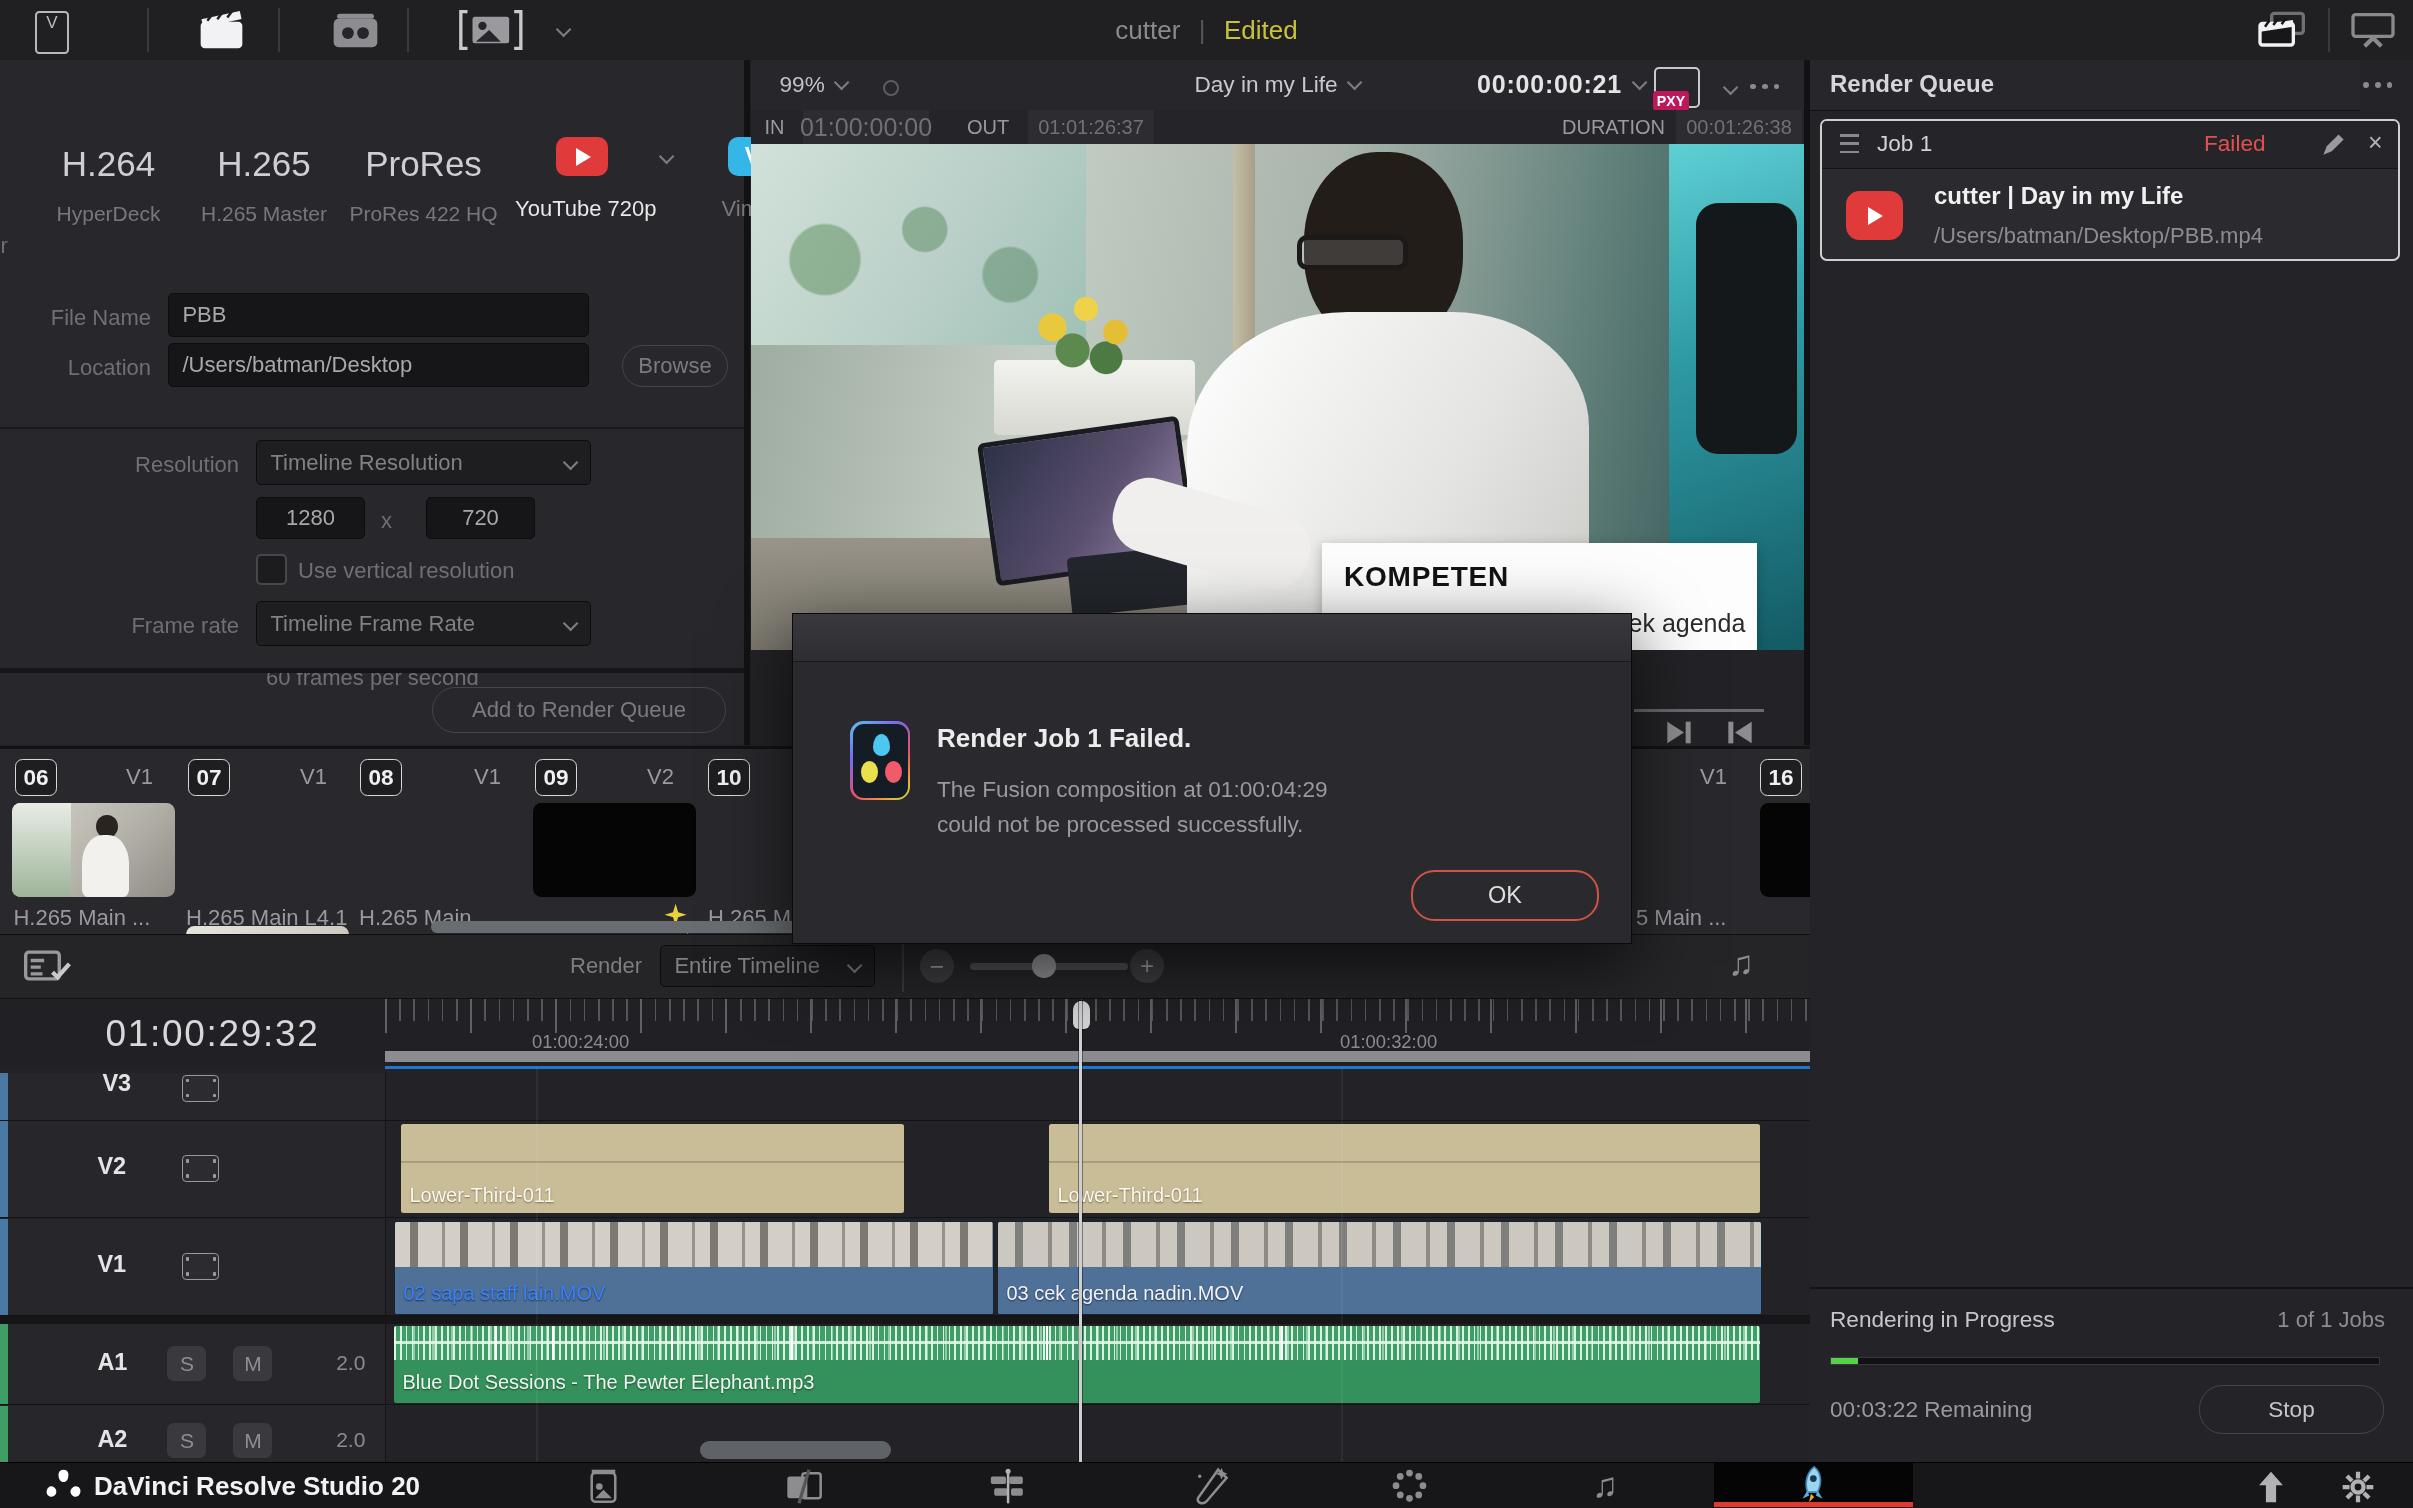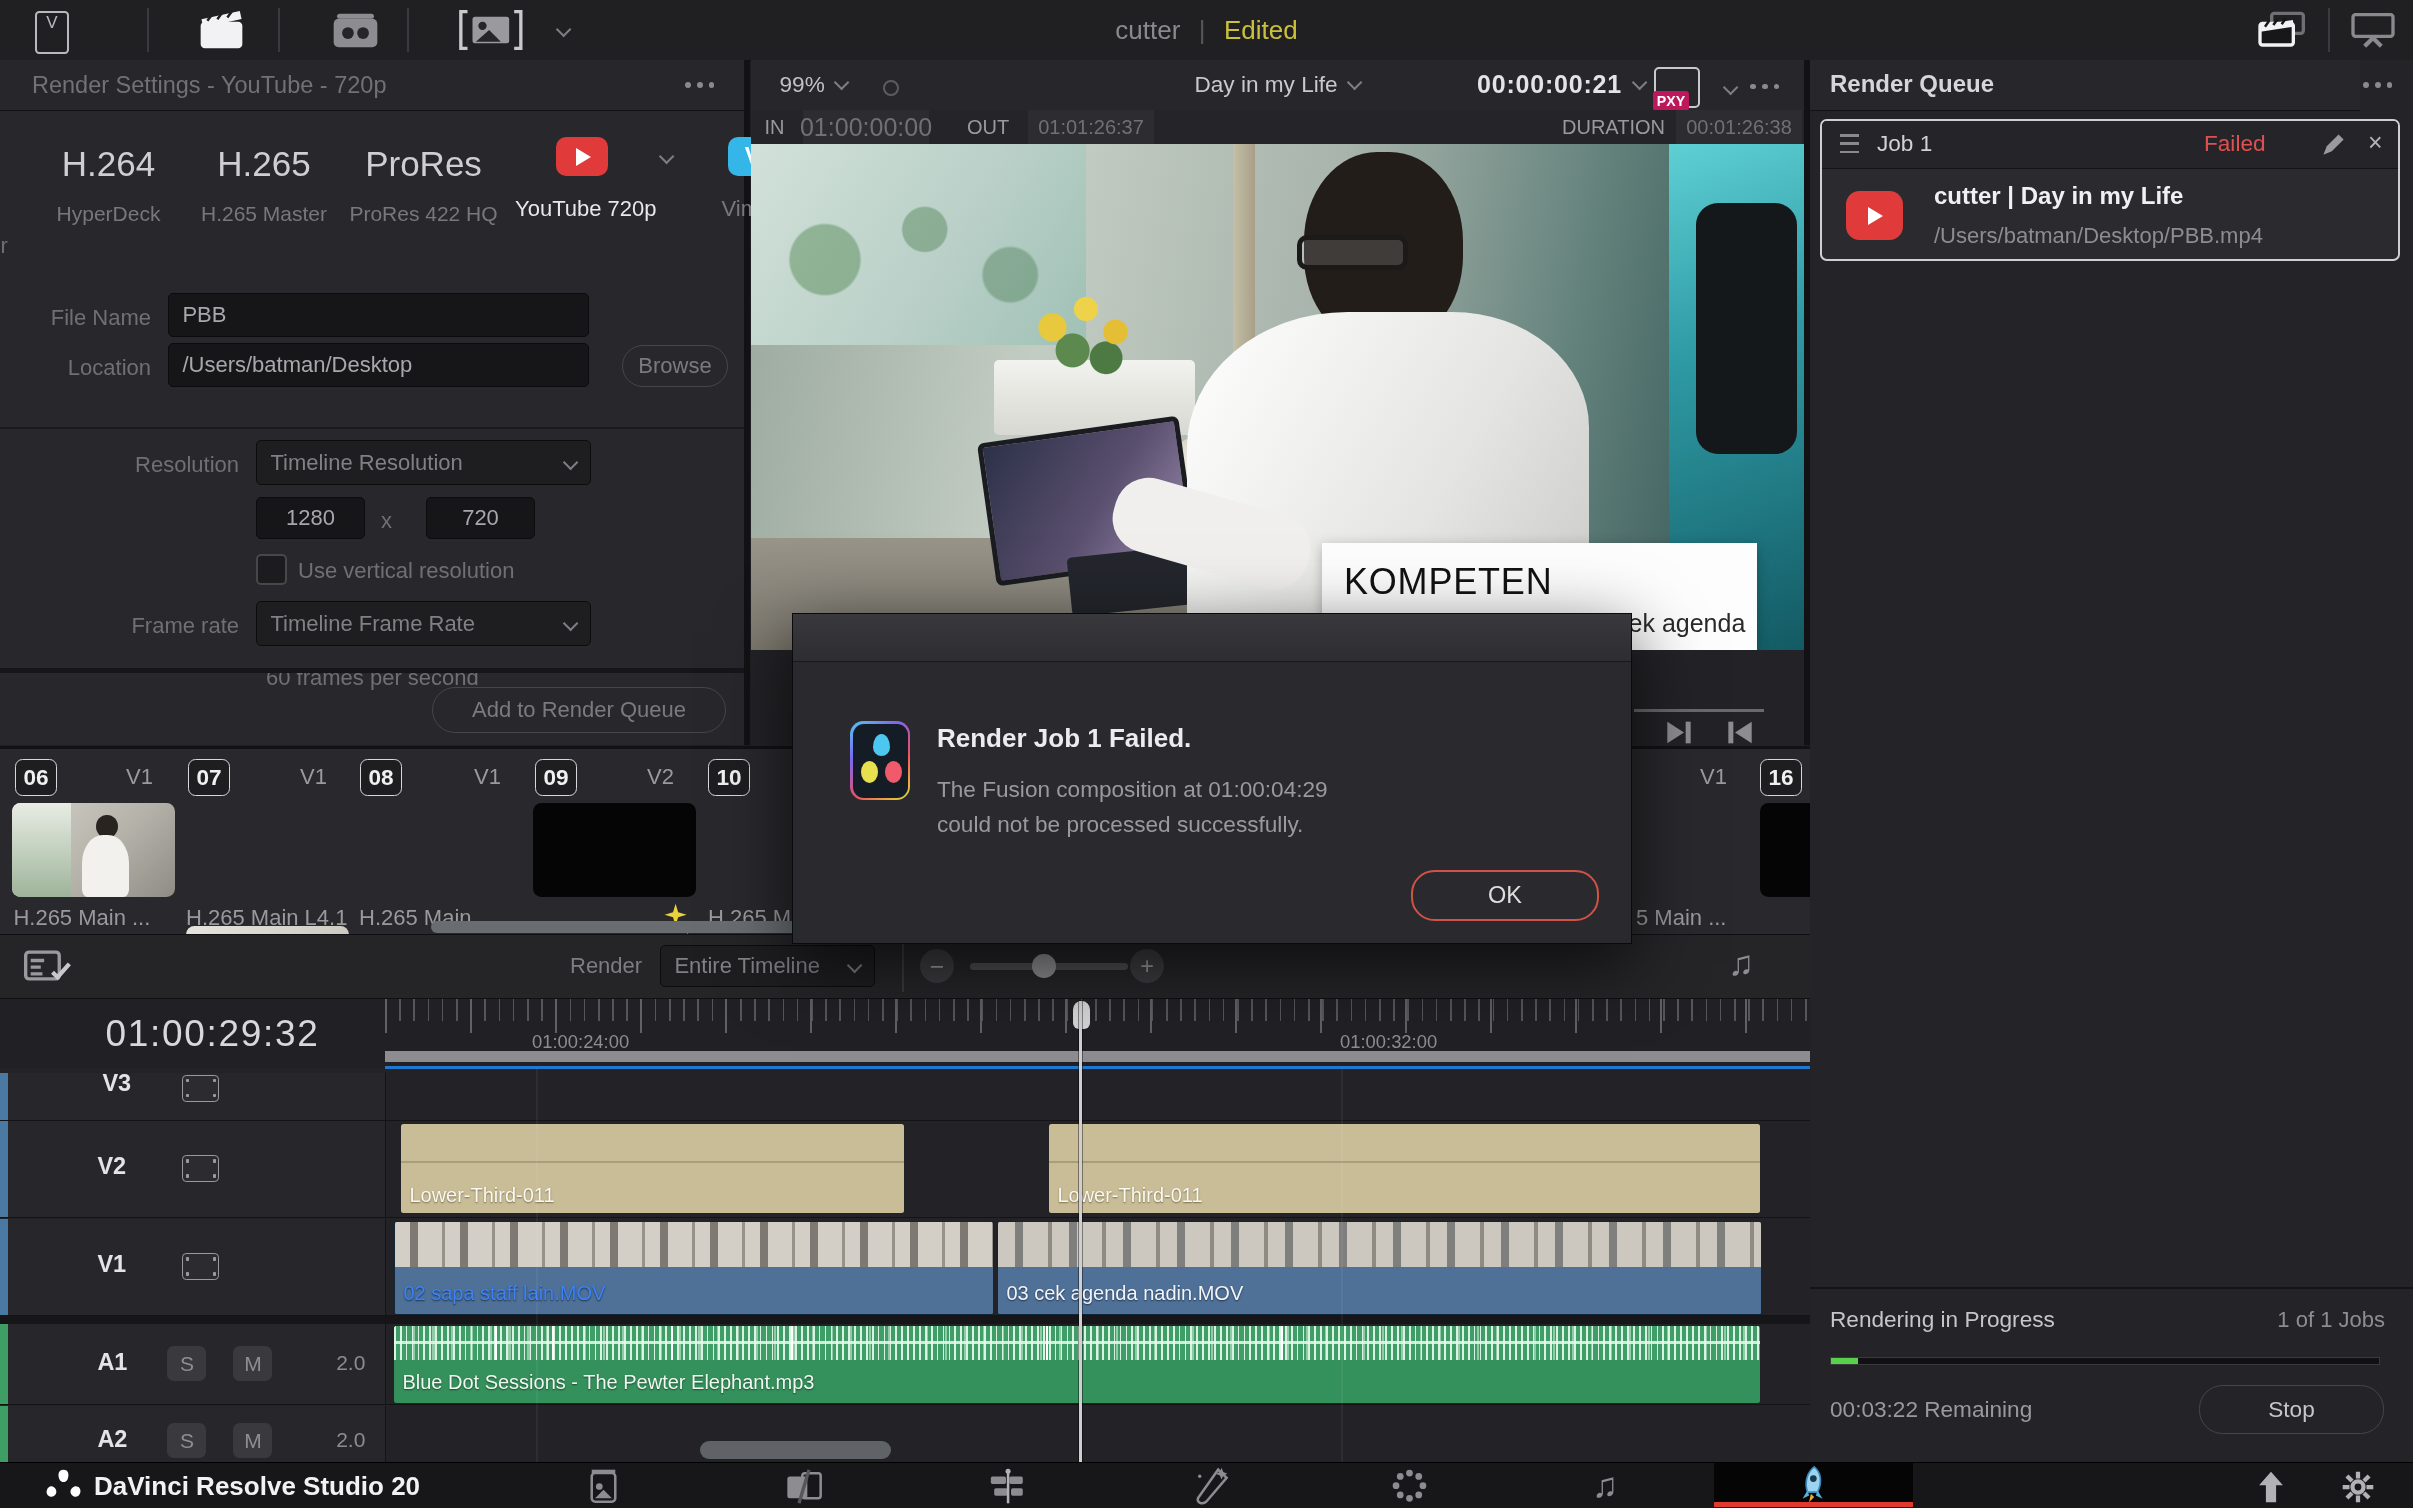--- a/index.html
+++ b/index.html
@@ -102,28 +102,20 @@
     <div class="abs vdiv" style="left:2328px;top:8.4px;height:44px;"></div>
     <div class="abs" style="left:2351px;top:13.4px;">
       <svg width="44" height="35" viewBox="0 0 52 42">
           <rect x="2" y="2" width="48" height="26" rx="3" fill="none" stroke="#8a8a8e" stroke-width="4"></rect>
           <path d="M16 40 L26 30 L36 40" fill="none" stroke="#8a8a8e" stroke-width="5"></path>
         </svg>
     </div>
   </div>
 
   <div class="abs" style="left:0;top:60px;width:744px;height:685px;background:#28282c;border-right:6.7px solid #121214;">
-    <div class="abs panelhead" style="left:0;top:0;width:744px;height:50px;">
-      <div class="abs" style="left:32px;top:11.7px;font-size:23.5px;color:#717176;">Render Settings - YouTube - 720p</div>
-      <div class="abs dots" style="left:685px;top:22px;">
-          <i></i>
-          <i></i>
-          <i></i>
-        </div>
-    </div>
 
     <div class="abs dim" style="left:-11.7px;top:173px;font-size:22px;">er</div>
     <div class="abs" style="left:50px;top:84px;width:117px;text-align:center;">
       <div style="font-size:35px;color:#cfcfd3;">H.264</div>
       <div style="font-size:21px;color:#77777c;margin-top:18.4px;">HyperDeck</div>
     </div>
     <div class="abs" style="left:193px;top:84px;width:142px;text-align:center;">
       <div style="font-size:35px;color:#cfcfd3;">H.265</div>
       <div style="font-size:21px;color:#77777c;margin-top:18.4px;">H.265 Master</div>
     </div>
@@ -228,21 +220,21 @@
 
       <div class="abs" style="left:235px;top:285px;width:193px;height:134px;background:linear-gradient(130deg,#2c3148,#5a4f6e 55%,#9c8cb0);transform:rotate(-8deg);border-radius:6.7px;border:5px solid #1a1c22;"></div>
       <div class="abs" style="left:318px;top:402px;width:226px;height:59px;background:#23262c;transform:rotate(-6deg);border-radius:5px;"></div>
 
       <div class="abs fig-head" style="left:553px;top:8.4px;width:159px;height:193px;background:#221d19;border-radius:46%;"></div>
       <div class="abs" style="left:546px;top:91px;width:101px;height:25px;border:5px solid #1c1a18;border-radius:10px;background:rgba(240,240,240,.15);"></div>
       <div class="abs fig-shirt" style="left:436px;top:168px;width:402px;height:339px;background:linear-gradient(120deg,#ffffff,#e4e4e2 60%,#c9c9c6);border-radius:40% 34% 8% 8%;"></div>
       <div class="abs" style="left:360px;top:352px;width:201px;height:75px;background:#f0efed;border-radius:34px;transform:rotate(16deg);"></div>
 
       <div class="abs" style="left:571px;top:399px;width:435px;height:107px;background:#fdfdfd;box-shadow:0 3.4px 11.7px rgba(0,0,0,.25);">
-        <div style="position:absolute;left:22px;top:18.4px;font-size:36px;font-weight:400;letter-spacing:0.8px;color:#121212;">KOMPETEN</div>
+        <div style="position:absolute;left:22px;top:18.4px;font-size:28px;font-weight:700;letter-spacing:0.8px;color:#121212;">KOMPETEN</div>
         <div style="position:absolute;right:11.7px;bottom:11.7px;font-size:25px;color:#2a2a2a;">gecek agenda</div>
       </div>
     </div>
 
     <div class="abs" style="left:0;top:590px;width:1053px;height:96px;background:#232327;">
       <div class="abs" style="left:883px;top:59px;width:130px;height:2.5px;background:#6a6a6e;"></div>
       <div class="abs" style="left:913px;top:70px;">
         <svg width="30" height="25" viewBox="0 0 36 30">
             <path d="M4 2 L24 15 L4 28 Z" fill="#8d8d91"></path>
             <rect x="26" y="2" width="6" height="26" fill="#8d8d91"></rect>

